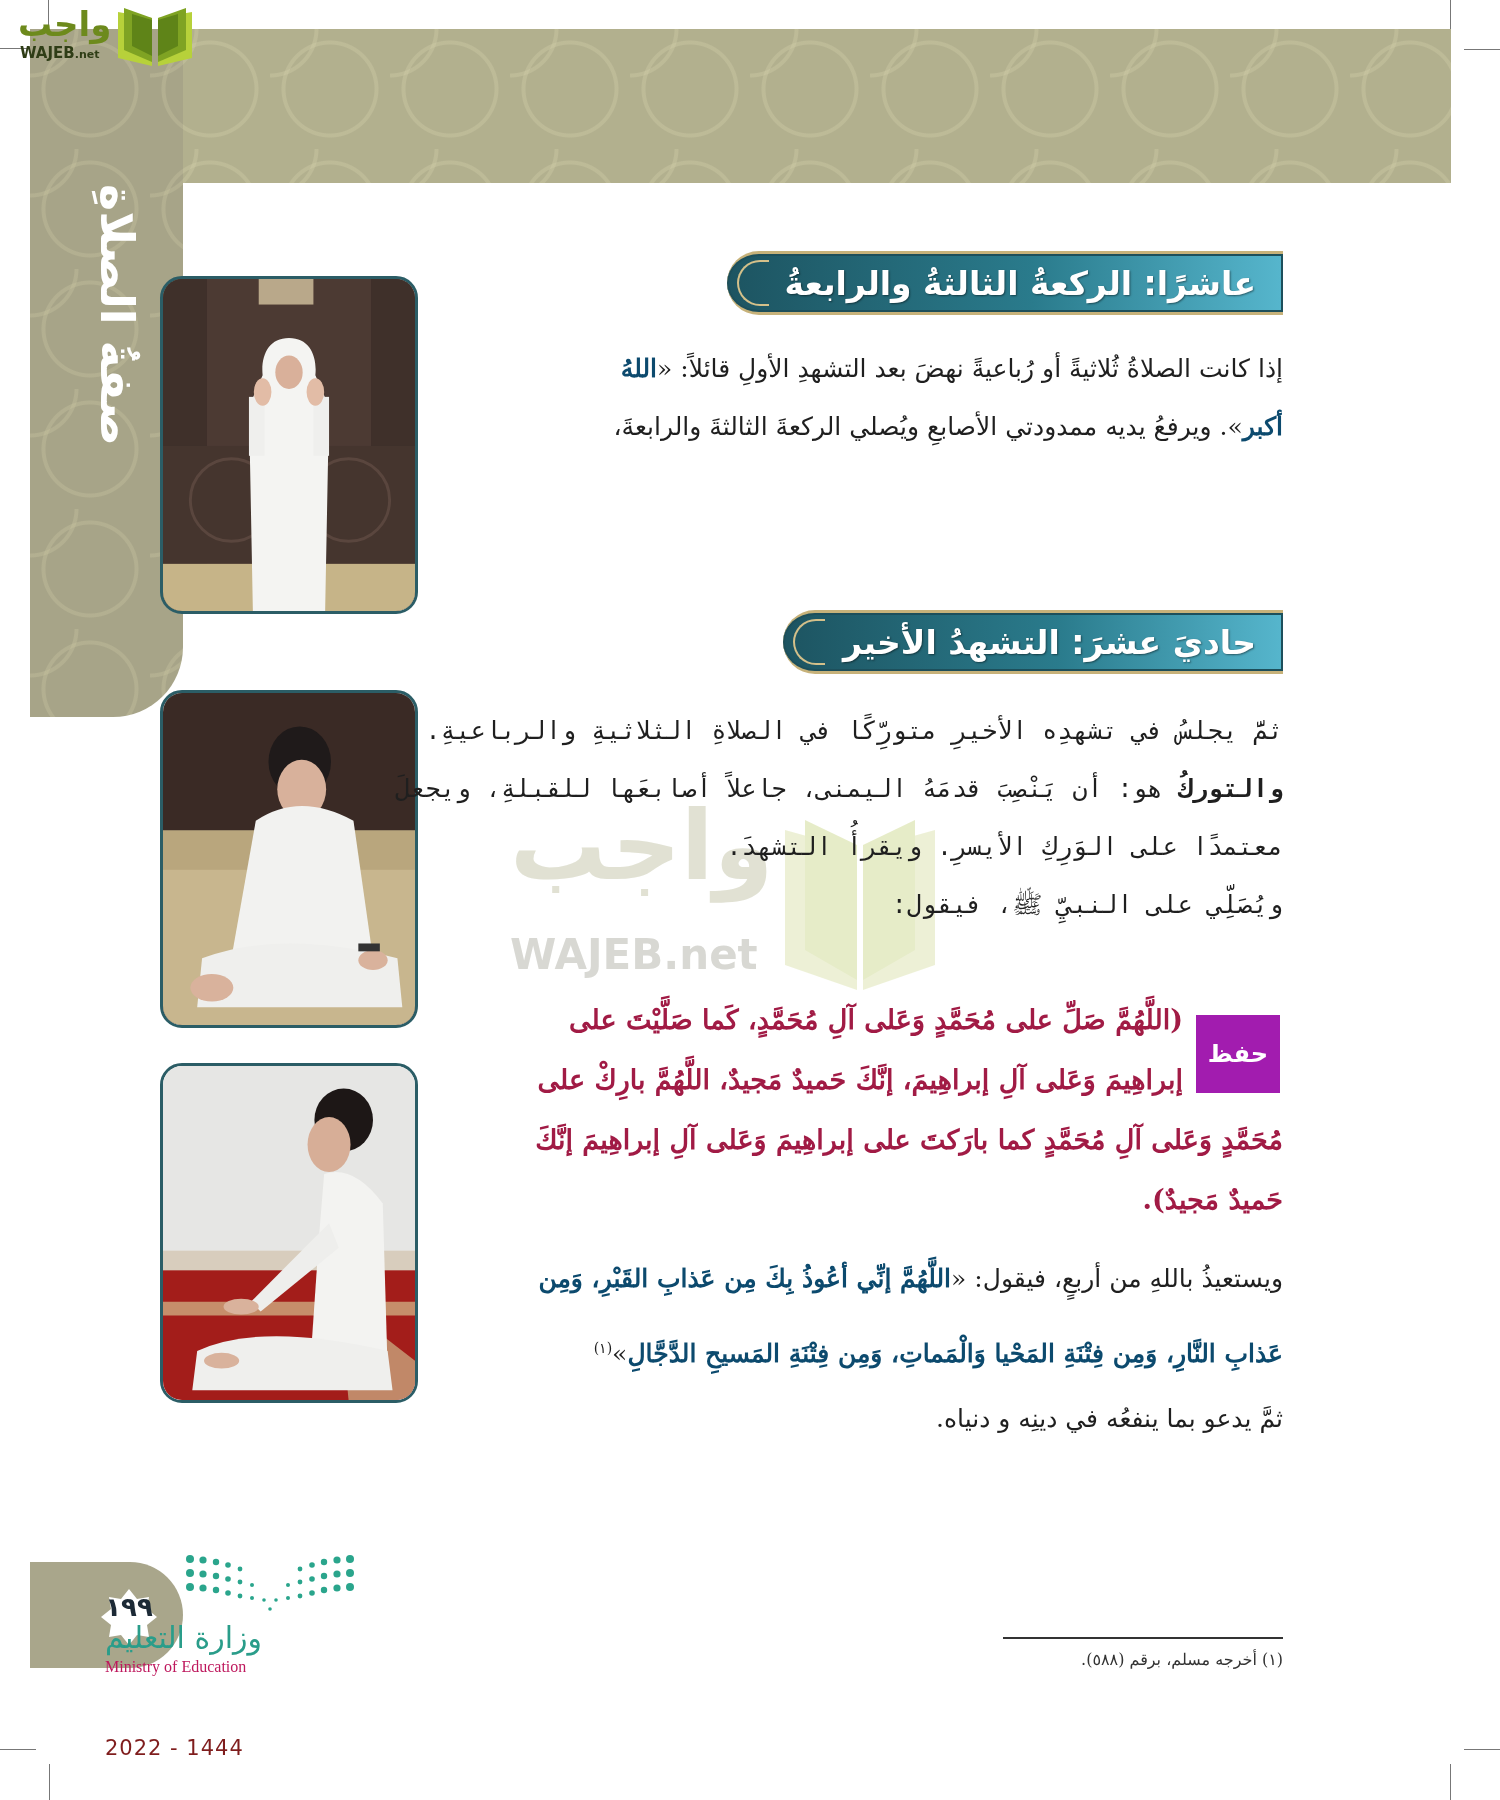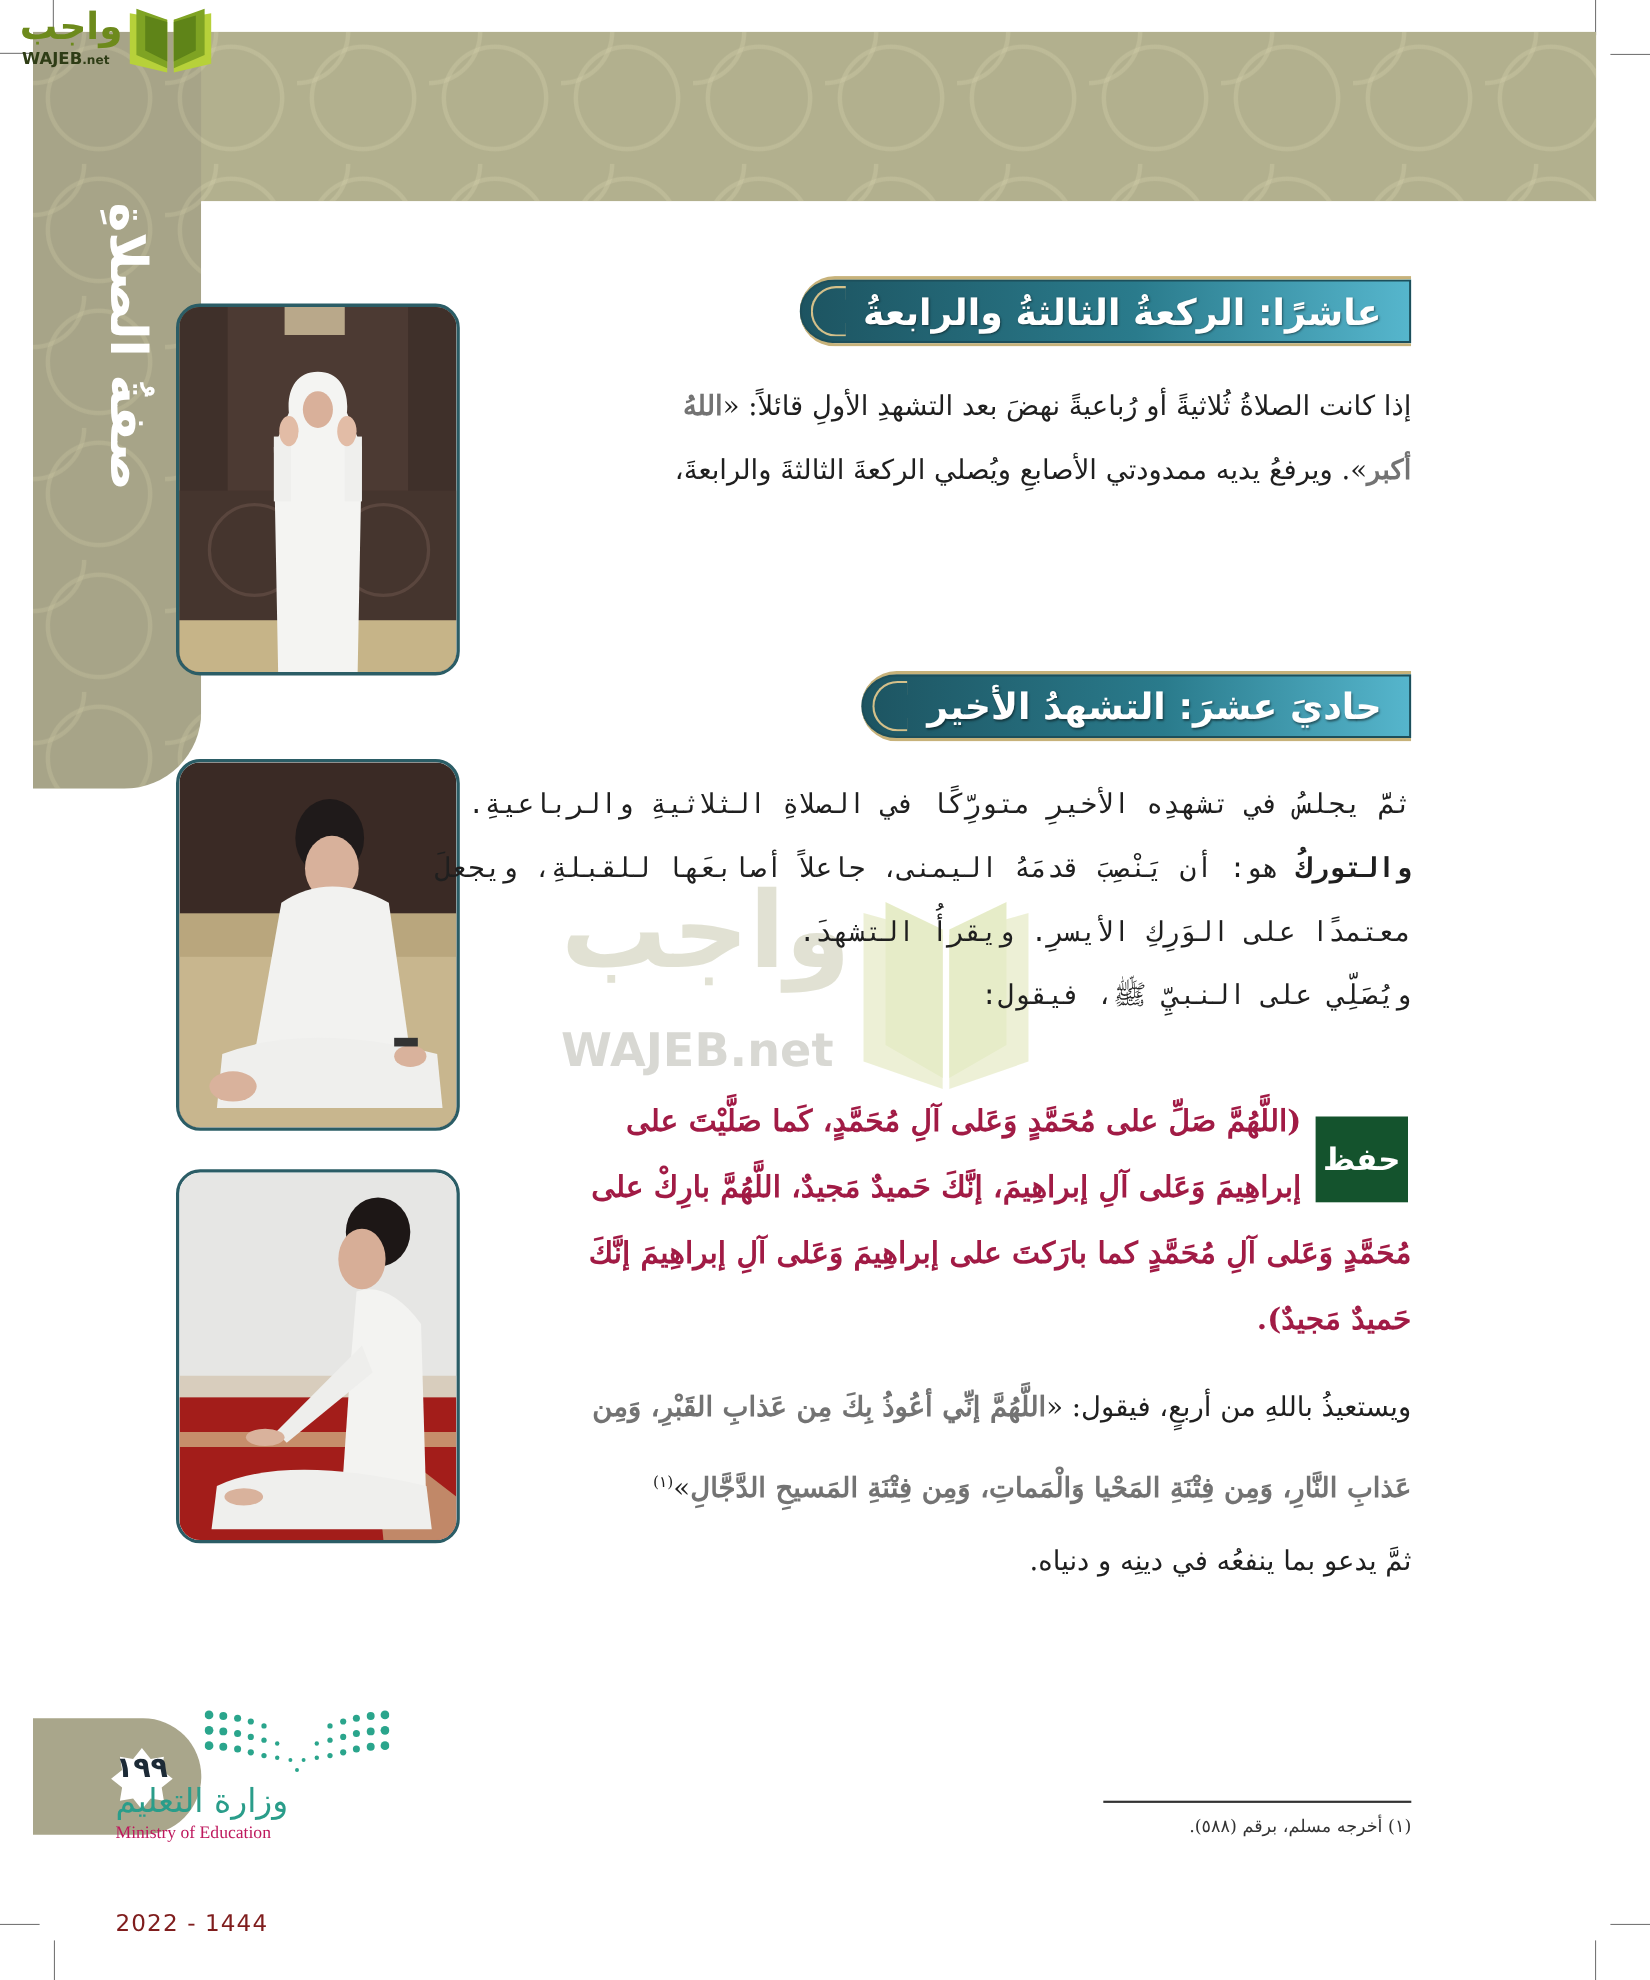--- a/index.html
+++ b/index.html
@@ -83,27 +83,27 @@
       direction: rtl; white-space: nowrap; text-shadow: 1px 1px 2px rgba(0,0,0,0.45);
     }
 
     
     .text-block {
       position: absolute; right: 217px; width: 832px;
       direction: rtl; text-align: justify; text-align-last: right;
       font-family: "DejaVu Serif", serif; font-size: 25px; color: #1f1f1f;
     }
     .line { display: block; white-space: nowrap; height: 58px; line-height: 58px; }
-    .red { color: #737373; font-weight: bold; }
+    .red { color: #0c4a6e; font-weight: bold; }
     .bold { font-weight: bold; }
 
     .memorize-badge {
       position: absolute; left: 1196px; top: 1015px; width: 84px; height: 78px;
-      background: #14532d; display: flex; align-items: center; justify-content: center;
-      color: #fff; font-family: "DejaVu Sans", sans-serif; font-weight: bold; font-size: 28px;
+      background: #a21caf; display: flex; align-items: center; justify-content: center;
+      color: #fff; font-family: "DejaVu Sans", sans-serif; font-weight: bold; font-size: 24px;
     }
 
     .dua-block {
       position: absolute; right: 217px; width: 832px; direction: rtl;
       font-family: "DejaVu Serif", serif; font-weight: bold; font-size: 27px; color: #a11b45;
     }
     .dua-block .line { height: 60px; line-height: 60px; }
 
     
     .watermark { position: absolute; left: 500px; top: 820px; width: 450px; height: 180px; opacity: 0.55; pointer-events: none; }

